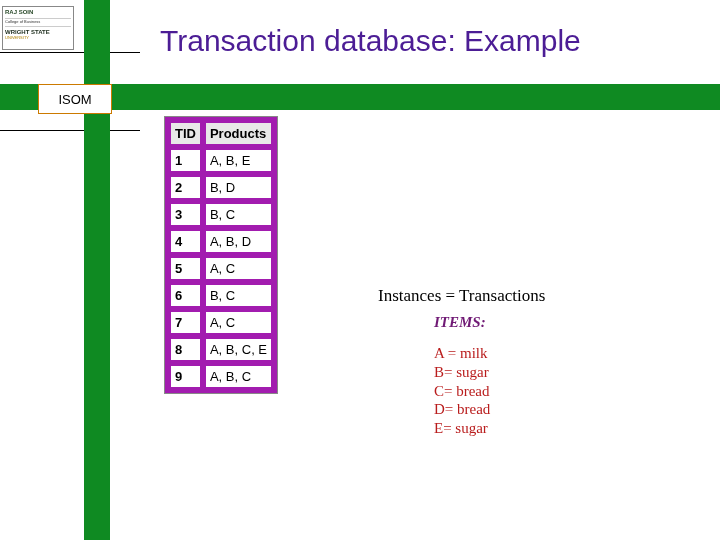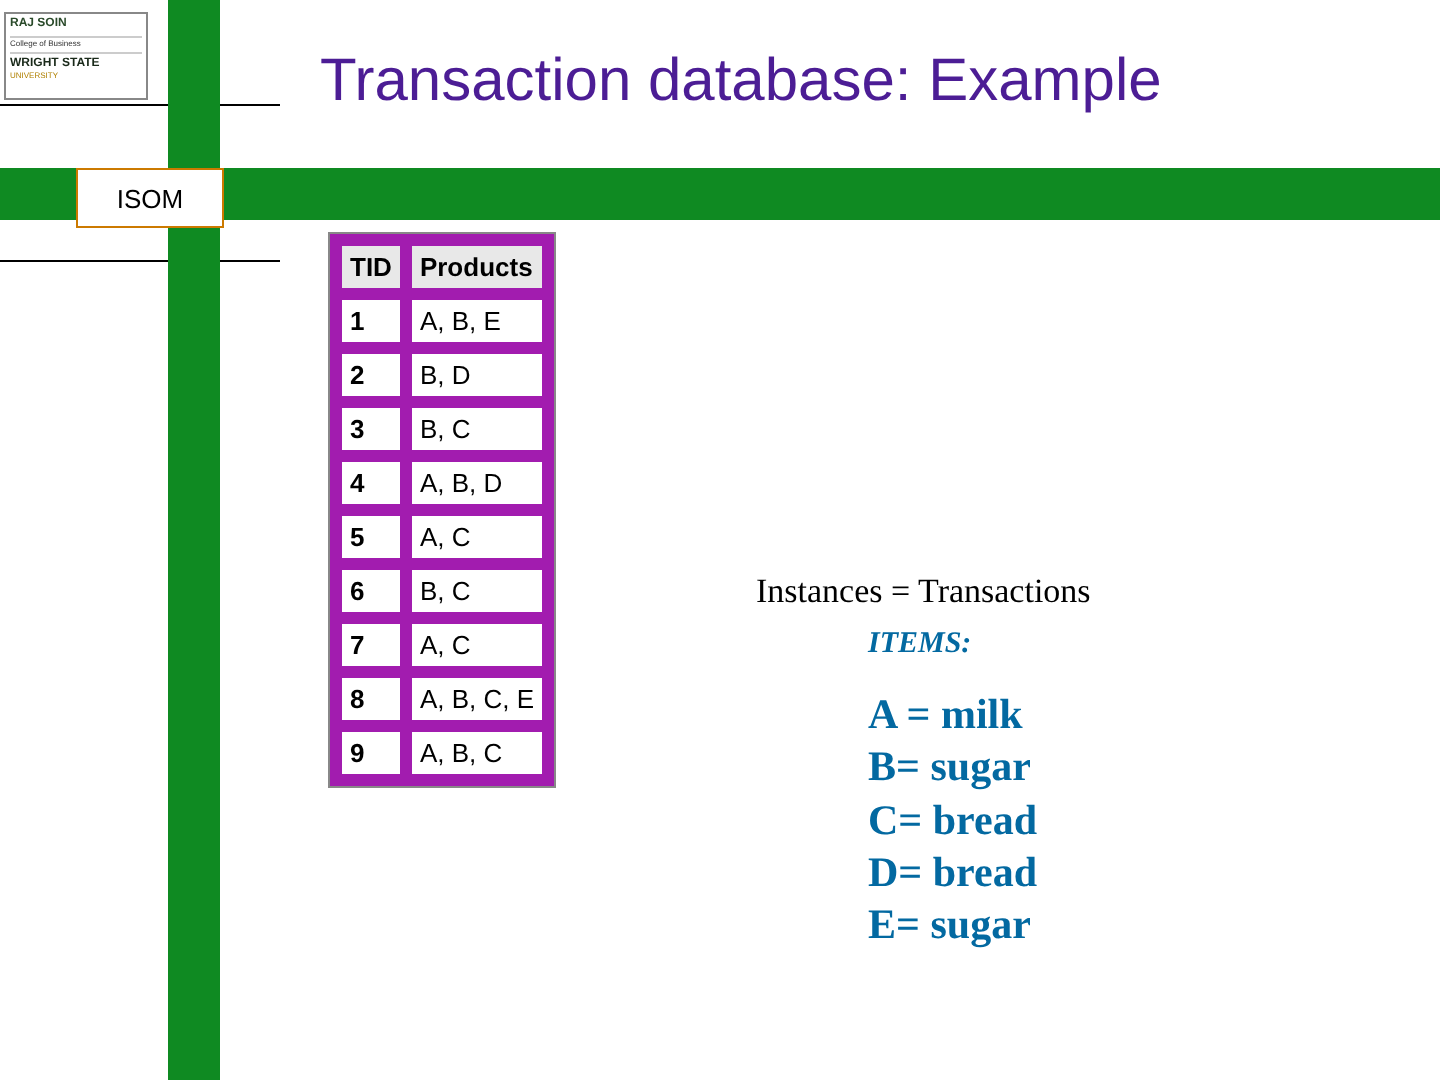--- a/index.html
+++ b/index.html
@@ -111,30 +111,30 @@
     margin-top: 34px;
   }
   .items-heading {
     position: absolute;
     top: 314px;
     left: 434px;
     font-family: "Times New Roman", Times, serif;
     font-weight: bold;
     font-style: italic;
     font-size: 15px;
-    color: #0369a1;
+    color: #701a75;
   }
   .items-list {
     position: absolute;
     top: 344px;
     left: 434px;
     font-family: "Times New Roman", Times, serif;
-    font-weight: bold;
-    font-size: 21px;
-    color: #0369a1;
+    font-weight: normal;
+    font-size: 15px;
+    color: #b91c1c;
     line-height: 1.25;
   }
 </style>
 </head>
 <body>
 
 <div class="logo-box">
   <div class="logo-top">RAJ SOIN</div>
   <div class="logo-mid">College of Business</div>
   <div class="logo-bot">WRIGHT STATE</div>

